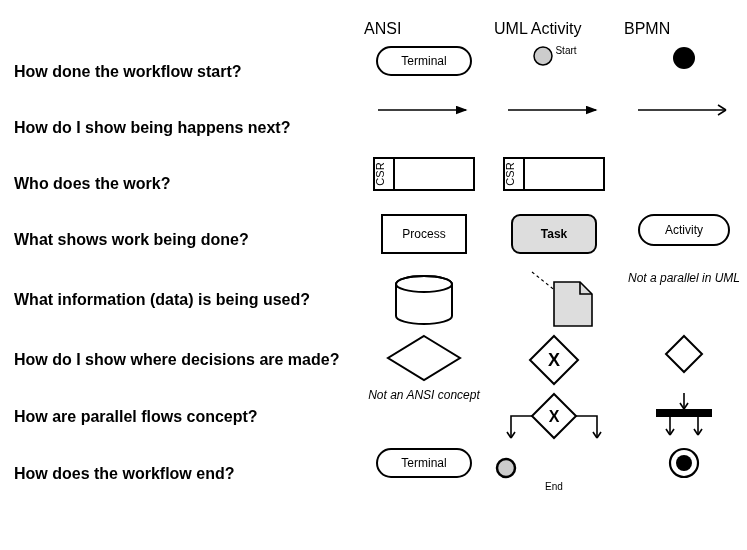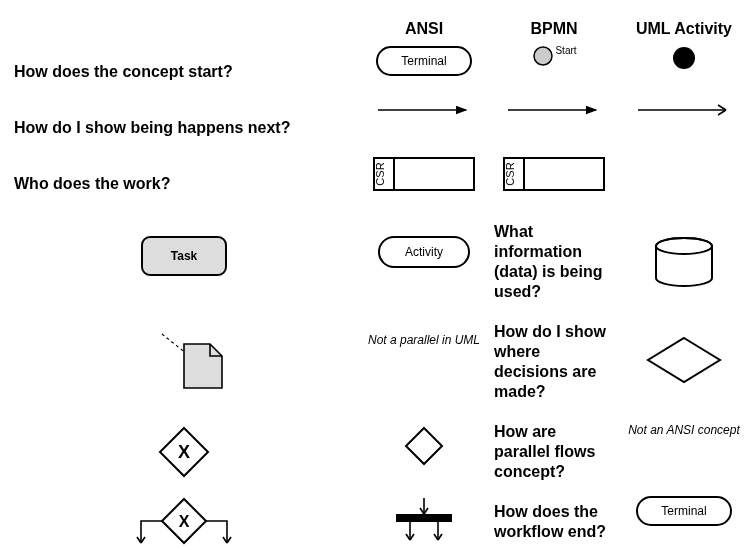--- a/index.html
+++ b/index.html
@@ -11,22 +11,22 @@
     width: 747px;
     box-sizing: border-box;
   }
   .grid {
     display: grid;
     grid-template-columns: 340px 120px 120px 120px;
     column-gap: 10px;
     align-items: center;
   }
   .hdr {
-    text-align: center;
-    font-weight: bold;
+    text-align: left;
+    font-weight: normal;
     font-size: 16px;
     padding-bottom: 6px;
   }
   .q {
     font-size: 16px;
     font-weight: bold;
     line-height: 1.25;
     padding: 10px 0;
   }
   .cell {
@@ -47,24 +47,24 @@
   }
   svg { display: block; }
 </style>
 </head>
 <body>
 
 <div class="grid">
 
   <div></div>
   <div class="hdr">ANSI</div>
+  <div class="hdr">UML Activity</div>
   <div class="hdr">BPMN</div>
-  <div class="hdr">UML Activity</div>
-
-  <div class="q">How does the concept start?</div>
+
+  <div class="q">How done the workflow start?</div>
   <div class="cell">
     <svg width="100" height="34">
       <rect x="3" y="3" width="94" height="28" rx="14" ry="14" fill="#fff" stroke="#000" stroke-width="2"></rect>
       <text x="50" y="21" text-anchor="middle" font-family="Arial" font-size="12">Terminal</text>
     </svg>
   </div>
   <div class="cell" style="">
     <svg width="24" height="24">
       <circle cx="12" cy="12" r="9" fill="#ccc" stroke="#000" stroke-width="1.5"></circle>
     </svg>
@@ -114,20 +114,27 @@
   </div>
   <div class="cell">
     <svg width="104" height="36">
       <rect x="2" y="2" width="100" height="32" fill="#fff" stroke="#000" stroke-width="2"></rect>
       <line x1="22" y1="2" x2="22" y2="34" stroke="#000" stroke-width="2"></line>
       <text x="12" y="18" text-anchor="middle" font-family="Arial" font-size="11" transform="rotate(-90 12 18)">CSR</text>
     </svg>
   </div>
   <div class="cell"></div>
 
+  <div class="q">What shows work being done?</div>
+  <div class="cell">
+    <svg width="90" height="44">
+      <rect x="3" y="3" width="84" height="38" fill="#fff" stroke="#000" stroke-width="2"></rect>
+      <text x="45" y="26" text-anchor="middle" font-family="Arial" font-size="12">Process</text>
+    </svg>
+  </div>
   <div class="cell">
     <svg width="90" height="44">
       <rect x="3" y="3" width="84" height="38" rx="8" ry="8" fill="#ddd" stroke="#000" stroke-width="2"></rect>
       <text x="45" y="26" text-anchor="middle" font-family="Arial" font-size="12" font-weight="bold">Task</text>
     </svg>
   </div>
   <div class="cell">
     <svg width="96" height="36">
       <rect x="3" y="3" width="90" height="30" rx="15" ry="15" fill="#fff" stroke="#000" stroke-width="2"></rect>
       <text x="48" y="22" text-anchor="middle" font-family="Arial" font-size="12">Activity</text>

